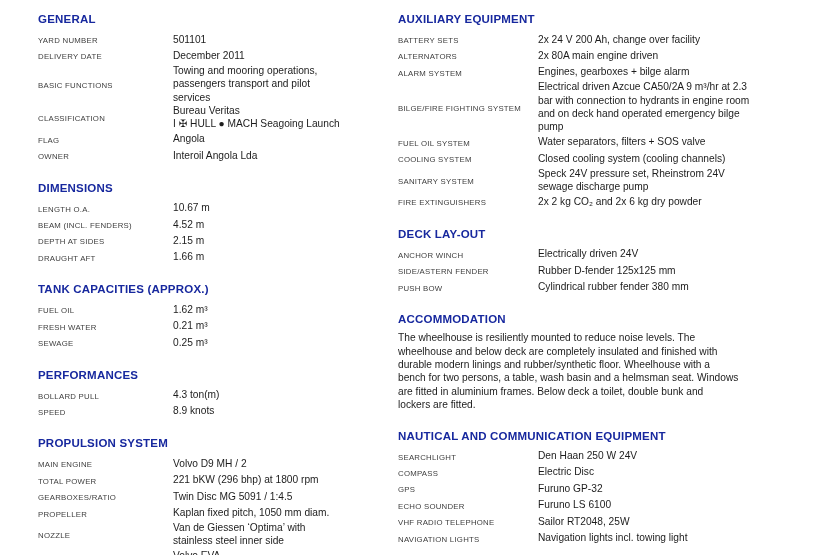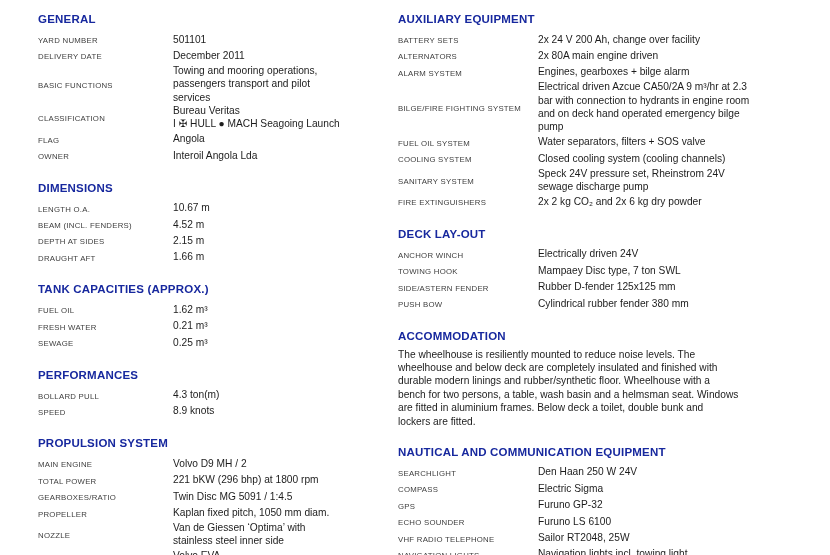--- a/index.html
+++ b/index.html
@@ -208,24 +208,20 @@
           <span class="value">2x 2 kg CO₂ and 2x 6 kg dry powder</span>
         </div>
       </section>
       <section class="section">
         <h2 class="section-title">DECK LAY-OUT</h2>
         <div class="row">
           <span class="label">ANCHOR WINCH</span>
           <span class="value">Electrically driven 24V</span>
         </div>
         <div class="row">
-          <span class="label">TOWING HOOK</span>
-          <span class="value">Mampaey Disc type, 7 ton SWL</span>
-        </div>
-        <div class="row">
           <span class="label">SIDE/ASTERN FENDER</span>
           <span class="value">Rubber D-fender 125x125 mm</span>
         </div>
         <div class="row">
           <span class="label">PUSH BOW</span>
           <span class="value">Cylindrical rubber fender 380 mm</span>
         </div>
       </section>
       <section class="section">
         <h2 class="section-title">ACCOMMODATION</h2>
@@ -237,21 +233,21 @@
 lockers are fitted.</p>
       </section>
       <section class="section">
         <h2 class="section-title">NAUTICAL AND COMMUNICATION EQUIPMENT</h2>
         <div class="row">
           <span class="label">SEARCHLIGHT</span>
           <span class="value">Den Haan 250 W 24V</span>
         </div>
         <div class="row">
           <span class="label">COMPASS</span>
-          <span class="value">Electric Sigma</span>
+          <span class="value">Electric Disc</span>
         </div>
         <div class="row">
           <span class="label">GPS</span>
           <span class="value">Furuno GP-32</span>
         </div>
         <div class="row">
           <span class="label">ECHO SOUNDER</span>
           <span class="value">Furuno LS 6100</span>
         </div>
         <div class="row">

